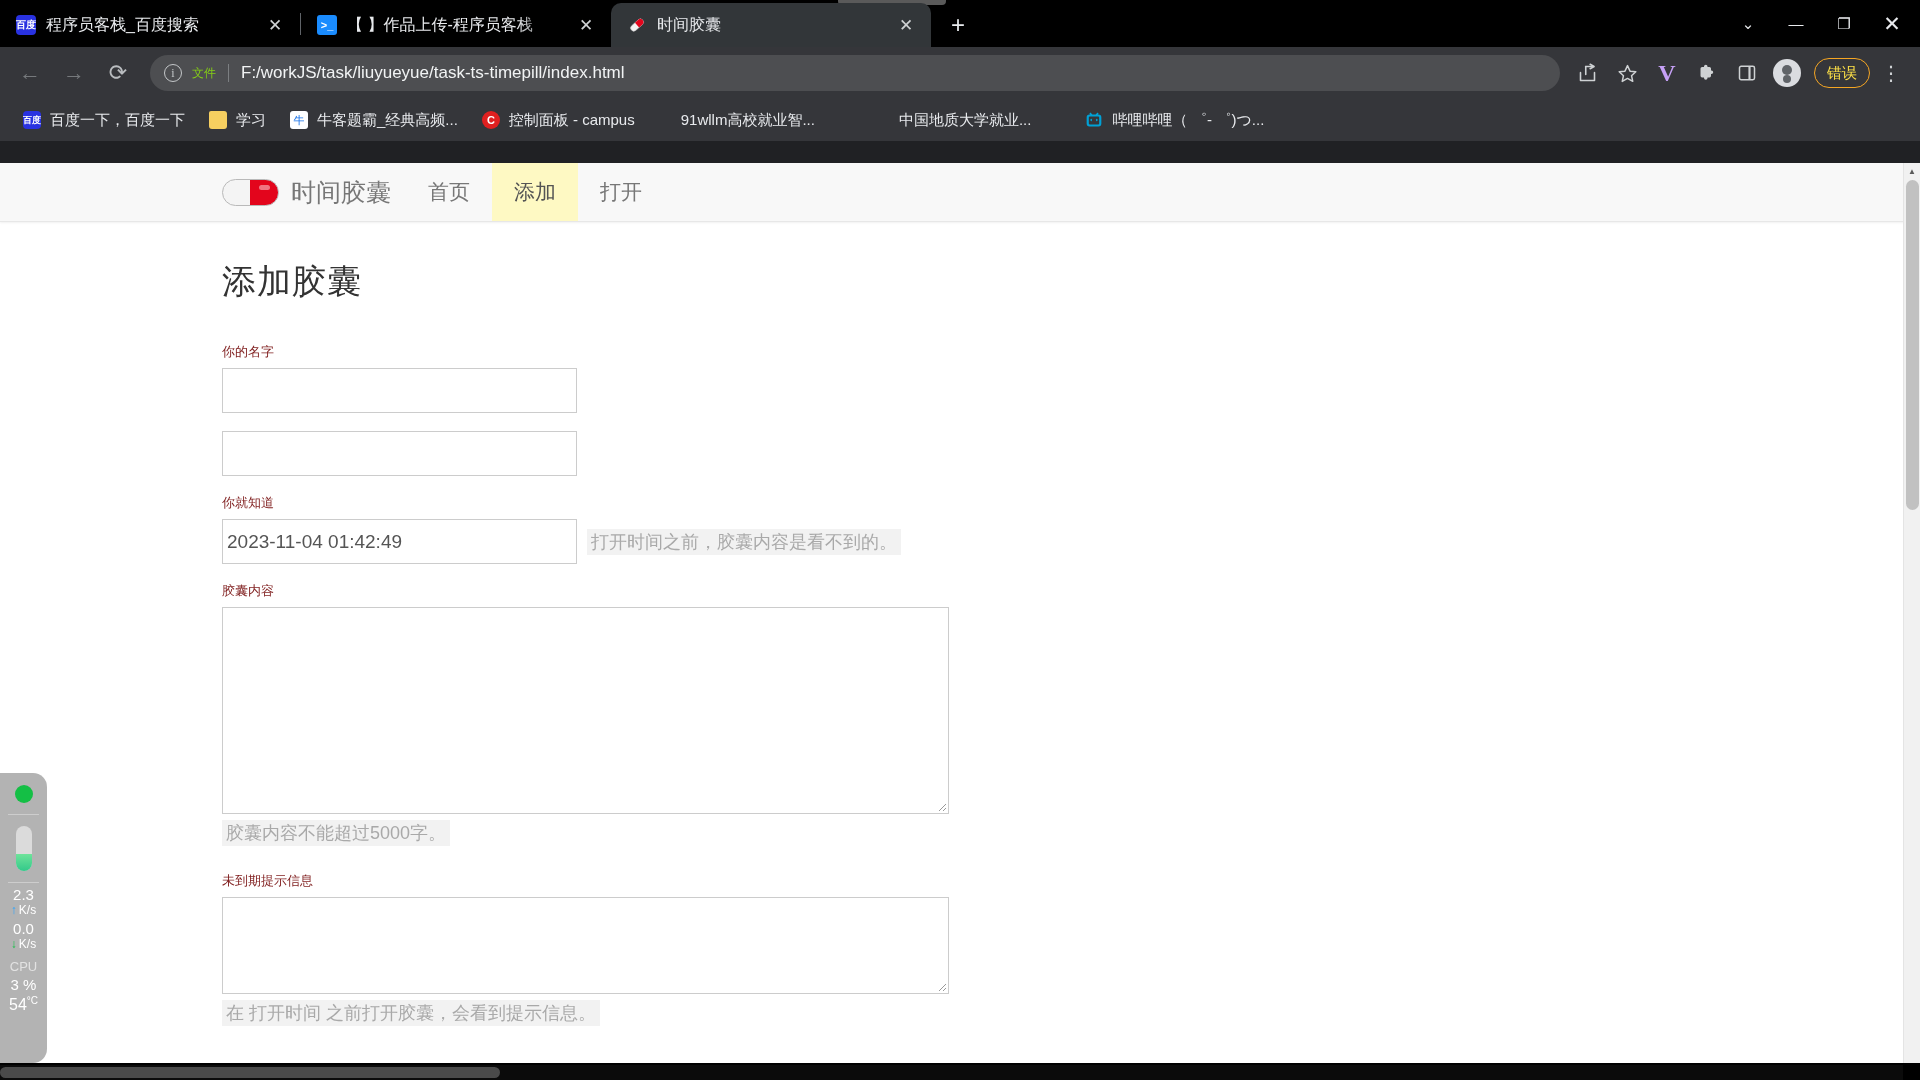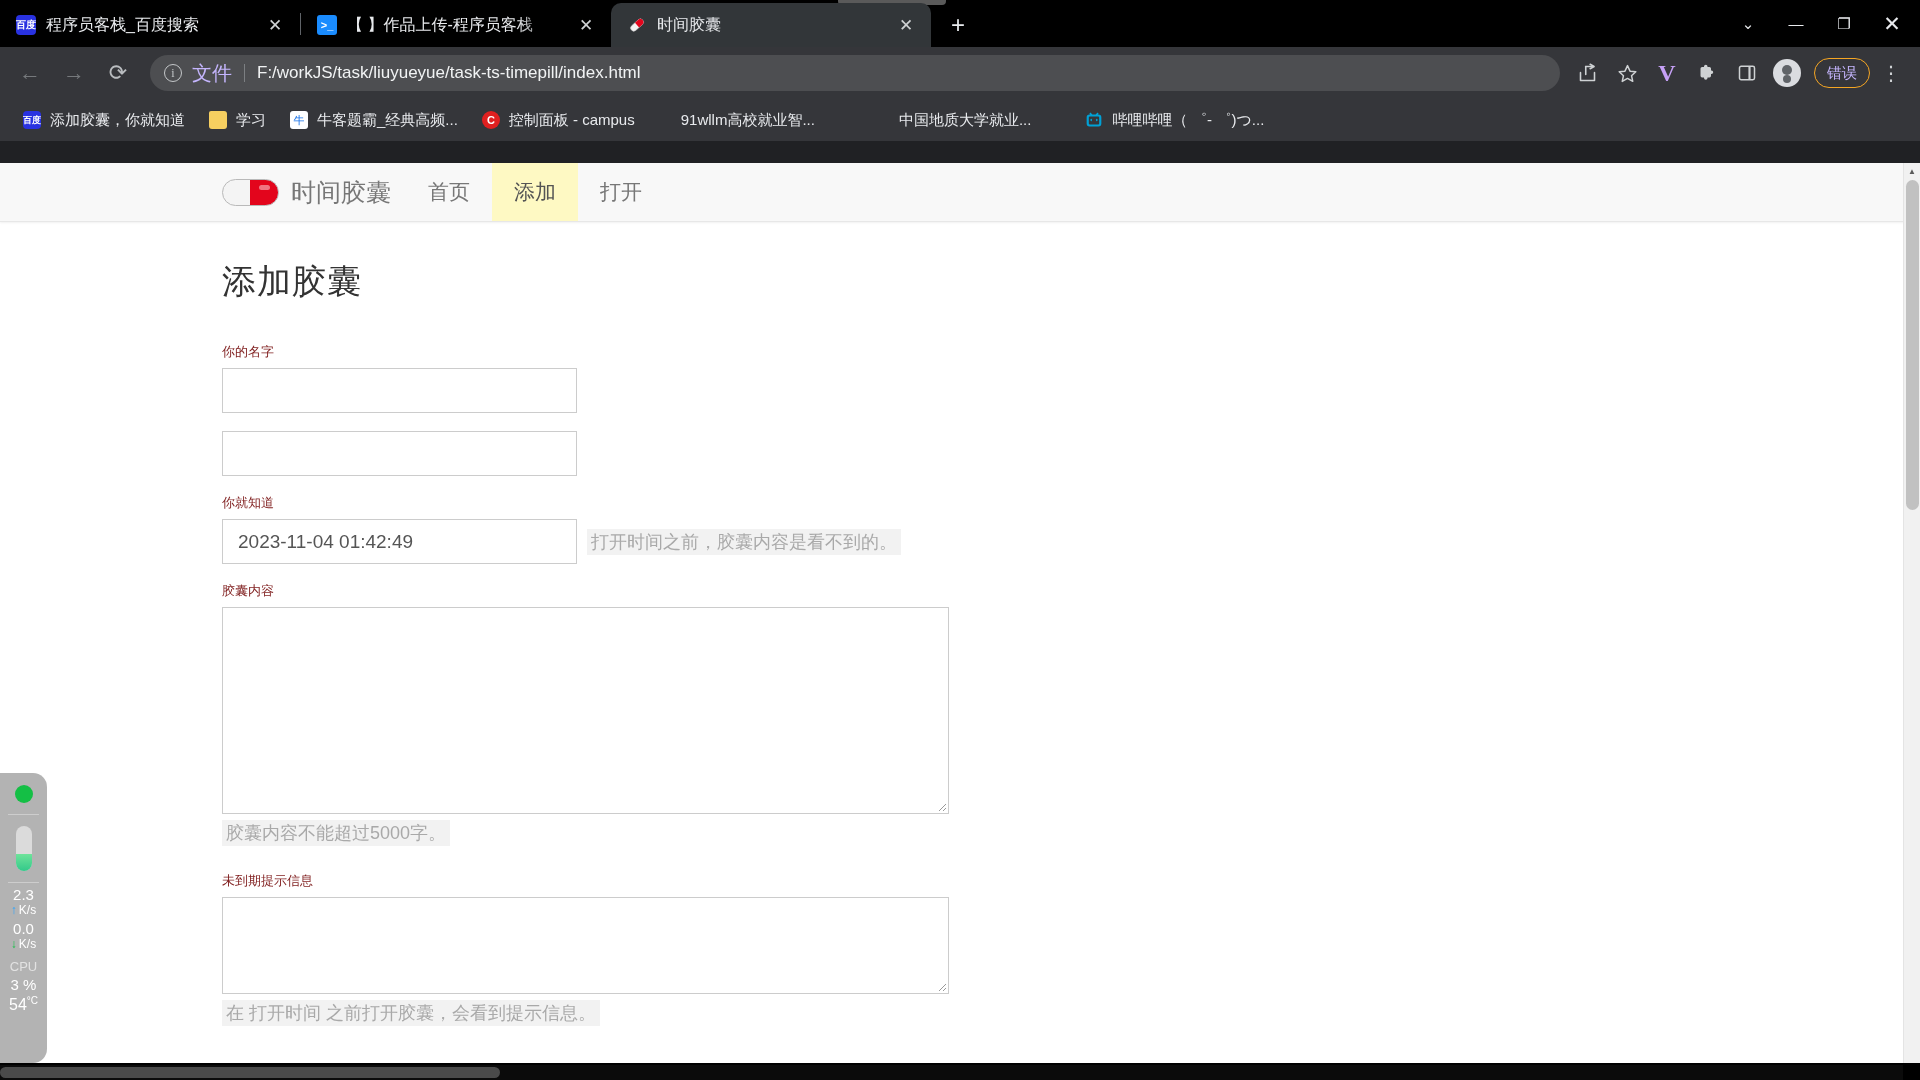--- a/index.html
+++ b/index.html
@@ -85,42 +85,42 @@
     flex: 1 1 auto; height: 36px; background: #4d4e51;
     border-radius: 18px; display: flex; align-items: center;
     padding: 0 14px; margin: 0 8px; min-width: 0;
   }
   .omni-info {
     width: 18px; height: 18px; border: 1.6px solid #c4c7c9;
     border-radius: 50%; color: #c4c7c9; font-size: 12px;
     display:flex; align-items:center; justify-content:center;
     font-family: "Liberation Serif", serif; flex:0 0 18px;
   }
-  .omni-filelabel { color: #c4b5fd; font-size: 20px; margin-left: 10px; }
+  .omni-filelabel { color: #84cc16; font-size: 12px; margin-left: 10px; }
   .omni-div { width:1px; height:18px; background:#7c7f82; margin:0 12px; }
   .omni-url { color: #f1f3f4; font-size: 17px; white-space: nowrap; overflow: hidden; }
   .tb-icons { display: flex; align-items: center; gap: 2px; }
   .tb-icon {
     width: 38px; height: 38px; border-radius: 50%;
     display: flex; align-items: center; justify-content: center;
     color: #cfd2d4; font-size: 19px;
   }
   .ic-v { color:#c6a0f6; font-size:24px; font-weight:bold; font-family:"Liberation Serif",serif;}
   .avatar-ic {
     width: 28px; height: 28px; border-radius: 50%;
     background: #dadce0; display:flex; align-items:center; justify-content:center;
   }
   .avatar-ic::before {
     content:""; width:10px; height:10px; border-radius:50%;
     background:#5f6368; box-shadow: 0 9px 0 -1px #5f6368;
     transform: translateY(-3px);
   }
   .err-badge {
     height: 30px; border: 1.5px solid #f5a623; border-radius: 15px;
-    color: #c4b5fd; font-size: 15px; padding: 0 12px;
+    color: #fde047; font-size: 15px; padding: 0 12px;
     display: flex; align-items: center; margin-left: 6px;
   }
   .kebab { letter-spacing: 0; line-height: 0.55; font-size: 20px; text-align:center;}
 
   
   .bookmarks {
     height: 42px; background: #35363a;
     display: flex; align-items: center; padding: 0 14px; gap: 6px;
   }
   .bm {
@@ -180,21 +180,21 @@
   }
   .fgroup { margin-bottom: 18px; }
   .flabel {
     display:block; font-size: 13px; color: #7f1d1d;
     margin-bottom: 7px;
     font-family: Liberation Mono, monospace;
   }
   .finput {
     width: 355px; height: 45px; border: 1px solid #ccc;
     background: #fff; font-size: 19px; color: #555;
-    padding: 0 15px; display: block;
+    padding: 0 4px; display: block;
     font-family: "Liberation Sans", sans-serif;
   }
   .inline-row { display: flex; align-items: center; }
   .hint {
     font-size: 18px; color: #a9a9a9; background: #f2f2f2;
     padding: 1px 4px; display: inline-block;
   }
   .hint-side { margin-left: 10px; }
   .ftextarea {
     width: 727px; border: 1px solid #ccc; background:#fff;
@@ -356,21 +356,21 @@
         <span class="avatar-ic"></span>
       </div>
       <div class="err-badge">错误</div>
       <div class="tb-icon kebab">⋮</div>
     </div>
   </div>
 
   <div class="bookmarks">
     <div class="bm">
       <span class="bm-ic bm-baidu">百度</span>
-      <span>添加胶囊，你就知道</span>
+      <span>百度一下，百度一下</span>
     </div>
     <div class="bm">
       <span class="bm-ic bm-folder"></span>
       <span>学习</span>
     </div>
     <div class="bm">
       <span class="bm-ic bm-nk">牛</span>
       <span>牛客题霸_经典高频...</span>
     </div>
     <div class="bm">

